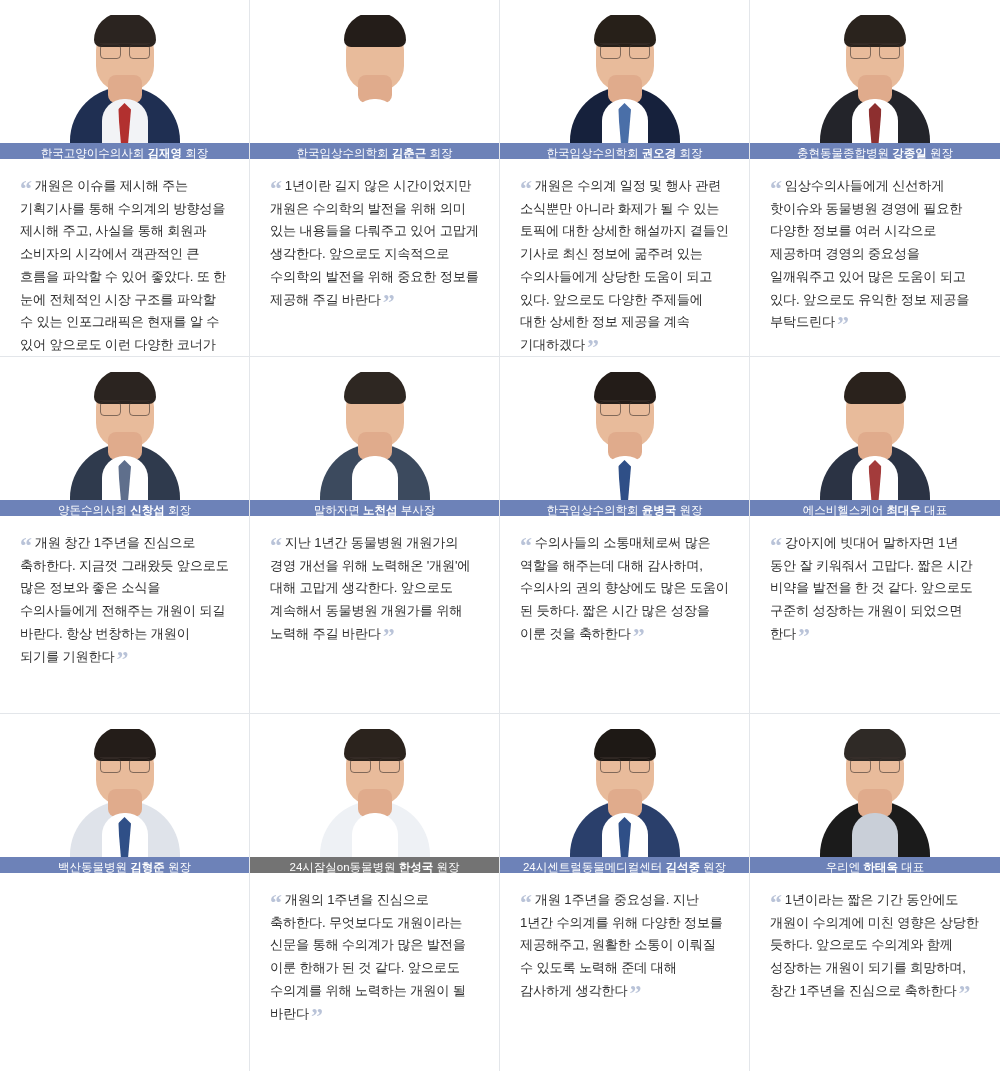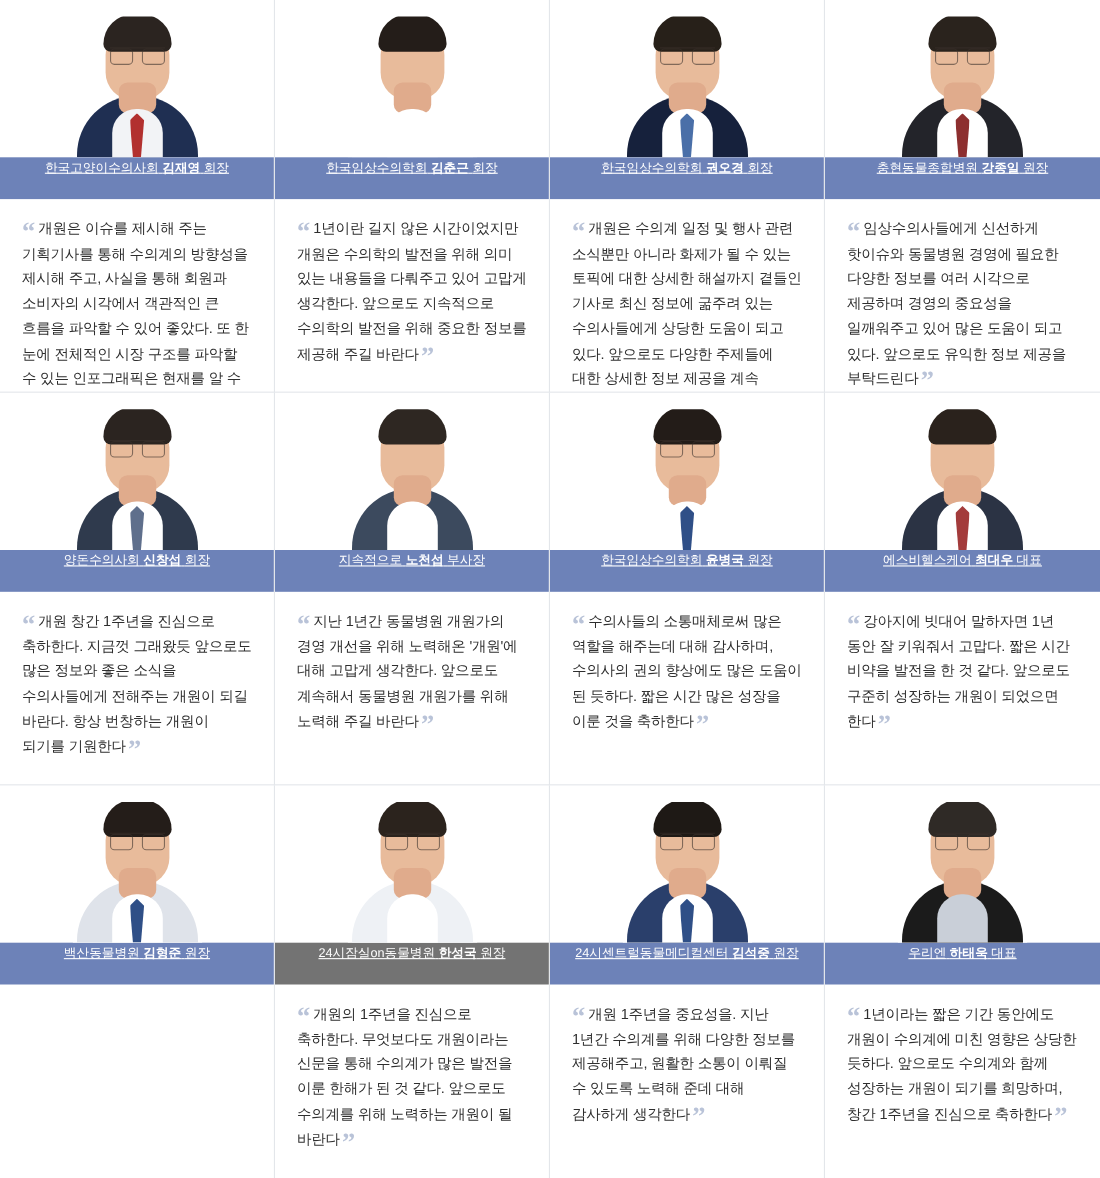--- a/index.html
+++ b/index.html
@@ -124,29 +124,28 @@
     position: absolute;
     top: 0;
     width: 19px; height: 13px;
     border: 1.5px solid rgba(60,50,45,.6);
     border-radius: 4px;
   }
   .p-glasses:before { left: 0; }
   .p-glasses:after { right: 0; }
 
   .name-bar {
-    height: 38px;
+    height: 16px;
     background: #6d82b8;
     color: #ffffff;
     font-size: 11.5px;
     line-height: 20px;
     text-align: center;
     white-space: nowrap;
     overflow: hidden;
-    text-decoration: underline;
   }
   .name-bar .org { font-weight: 400; }
   .name-bar .nm { font-weight: 700; }
   .name-bar .ttl { font-weight: 400; }
 
   .quote {
     position: relative;
     padding: 16px 18px 18px 20px;
     font-size: 13.2px;
     line-height: 1.72;
@@ -263,21 +262,21 @@
       <div class="photo-wrap">
         <div class="photo">
           <div class="p-bg"></div>
           <div class="p-body" style="background:#3c4a5e"></div>
           <div class="p-head"></div>
           <div class="p-neck"></div>
           <div class="p-hair" style="background:#2e2722"></div>
           <div class="p-shirt" style="background:#ffffff"></div>
         </div>
       </div>
-      <div class="name-bar" style="background: rgb(109, 130, 184); color: rgb(255, 255, 255);"><span class="org">지속적으로</span> <span class="nm">노천섭</span> <span class="ttl">부사장</span></div>
+      <div class="name-bar" style="background: rgb(109, 130, 184); color: rgb(255, 255, 255);"><span class="org">말하자면</span> <span class="nm">노천섭</span> <span class="ttl">부사장</span></div>
       <div class="quote"><span class="qm-open" style="color: rgb(185, 195, 216);">“</span><span>지난 1년간 동물병원 개원가의 경영 개선을 위해 노력해온 '개원'에 대해 고맙게 생각한다. 앞으로도 계속해서 동물병원 개원가를 위해 노력해 주길 바란다</span><span class="qm-close" style="color: rgb(185, 195, 216);">”</span></div>
     </div>
     <div class="cell">
       <div class="photo-wrap">
         <div class="photo">
           <div class="p-bg"></div>
           <div class="p-body" style="background:#ffffff"></div>
           <div class="p-head"></div>
           <div class="p-neck"></div>
           <div class="p-hair" style="background:#231c18"></div>

